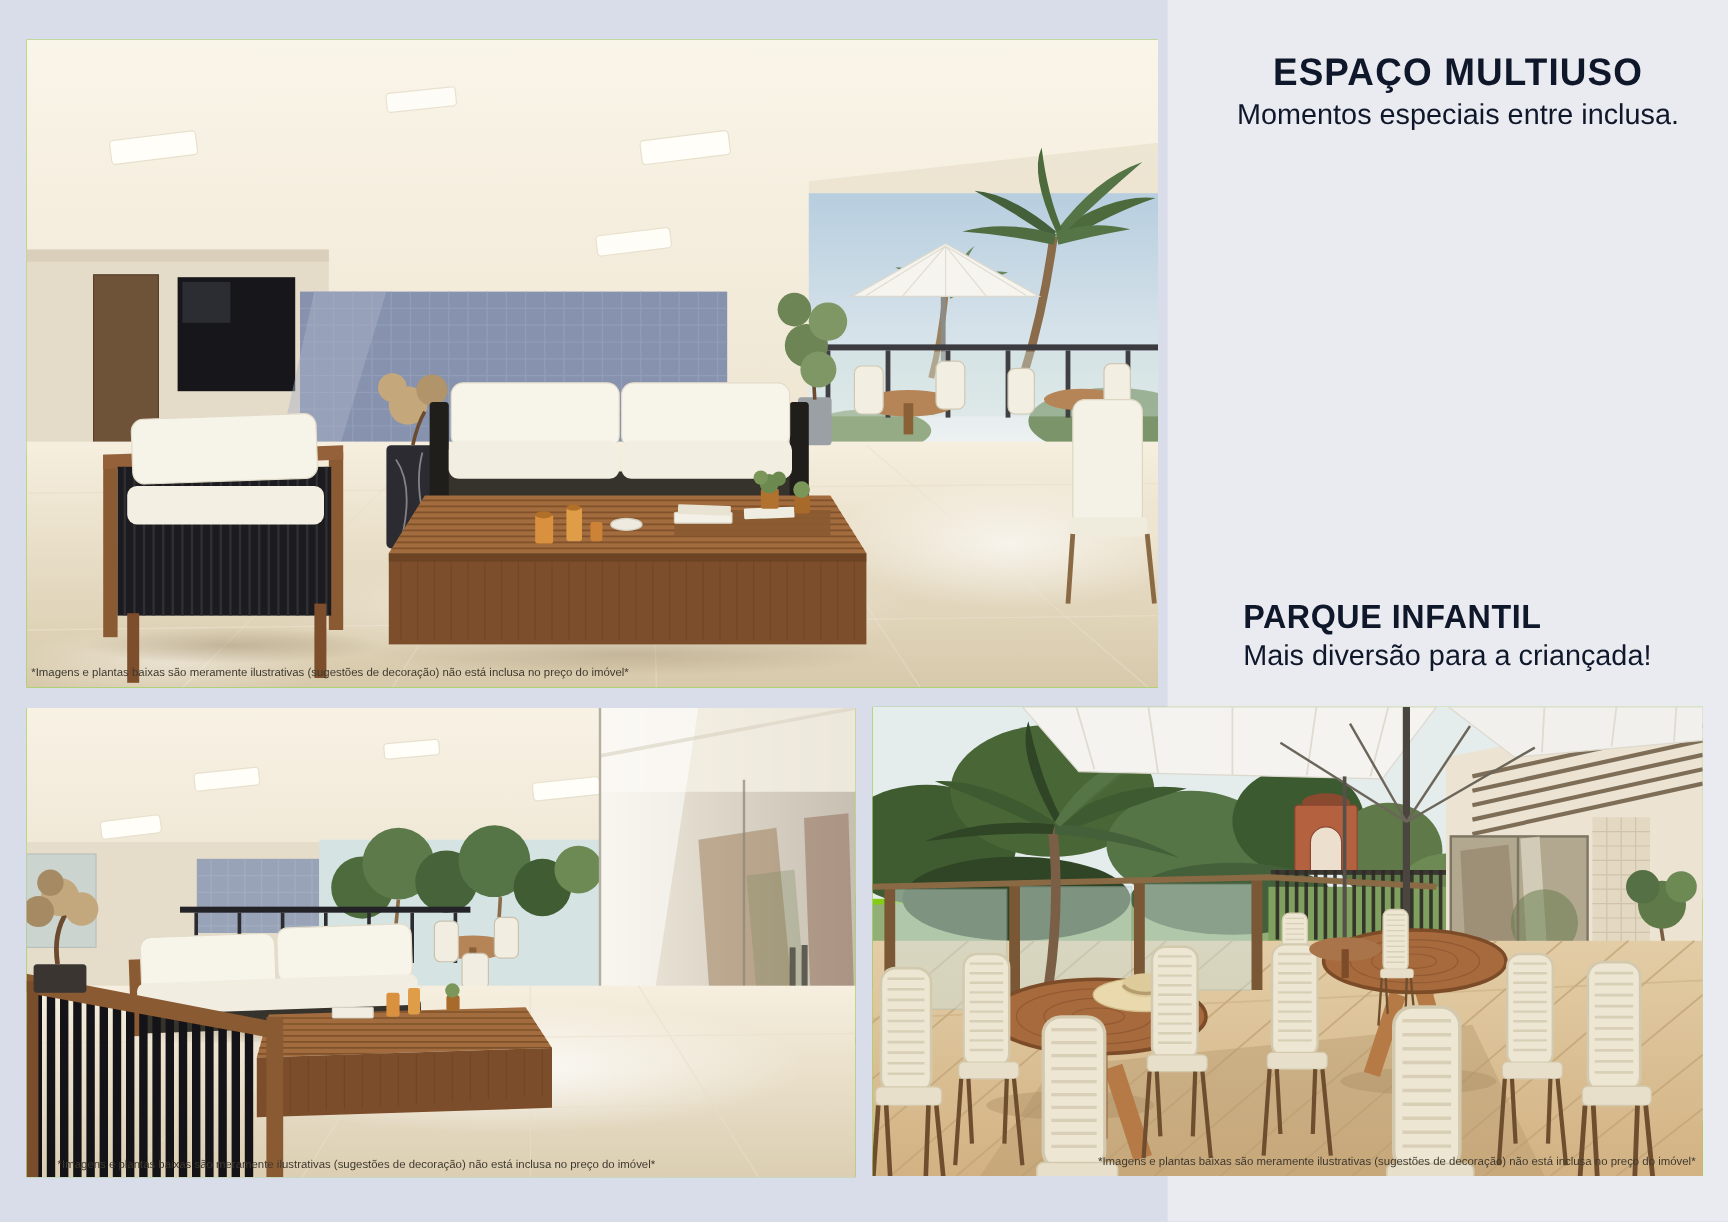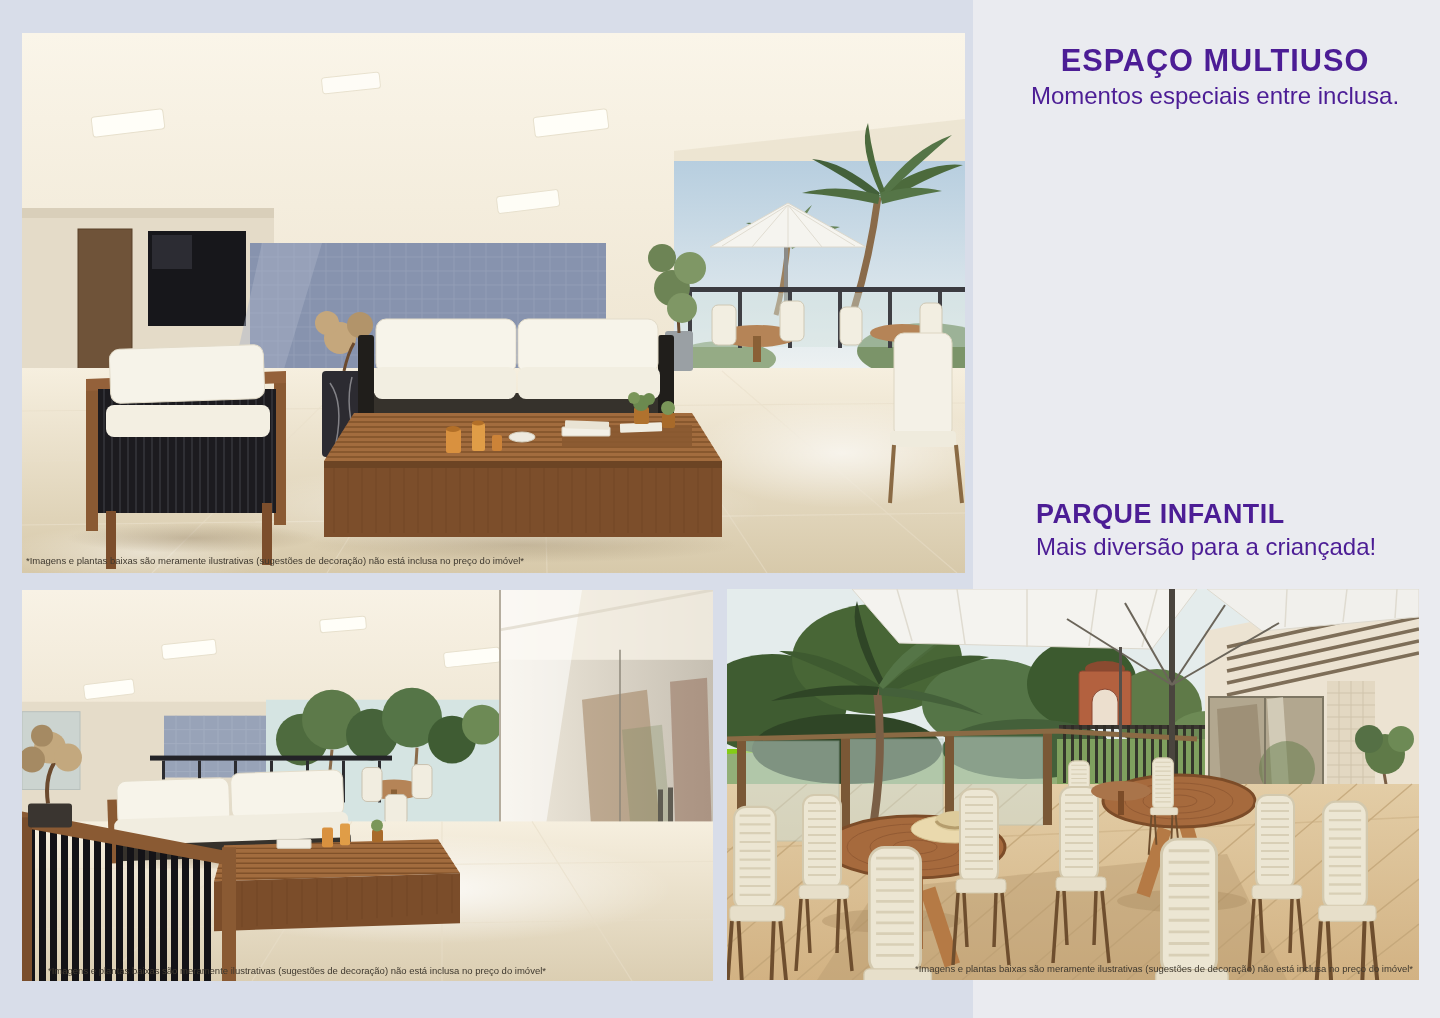--- a/index.html
+++ b/index.html
@@ -8,21 +8,21 @@
   .right-panel{position:absolute;left:973px;top:0;width:467px;height:1018px;background:#eaebf0;}
   figure{position:absolute;margin:0;overflow:hidden;background:#84cc16;}
   figure svg{display:block;width:100%;height:100%;}
   .fig-main{left:22px;top:33px;width:943px;height:540px;}
   .fig-alt{left:22px;top:590px;width:691px;height:391px;}
   .fig-parque{left:727px;top:589px;width:692px;height:391px;}
   figcaption{position:absolute;font-size:9.5px;color:#3e382e;white-space:nowrap;}
   .fig-main figcaption{left:4px;bottom:7px;}
   .fig-alt figcaption{left:26px;bottom:5px;}
   .fig-parque figcaption{right:6px;bottom:6px;}
-  .hdr{position:absolute;color:#4c1d95;}
+  .hdr{position:absolute;color:#0f172a;}
   .hdr-multiuso{left:1002px;top:42px;width:426px;text-align:center;}
   .hdr-parque{left:1036px;top:498px;width:445px;text-align:left;}
   .hdr h1,.hdr h2{margin:0;font-weight:600;transform:scaleX(.96);transform-origin:left top;}
   .hdr-multiuso h1{font-size:32px;letter-spacing:1px;transform-origin:center top;}
   .hdr-parque h2{font-size:28px;letter-spacing:.5px;}
   .hdr p{margin:3px 0 0;font-weight:400;}
   .hdr-multiuso p{font-size:24px;}
   .hdr-parque p{font-size:24px;}
 </style>
 </head>

